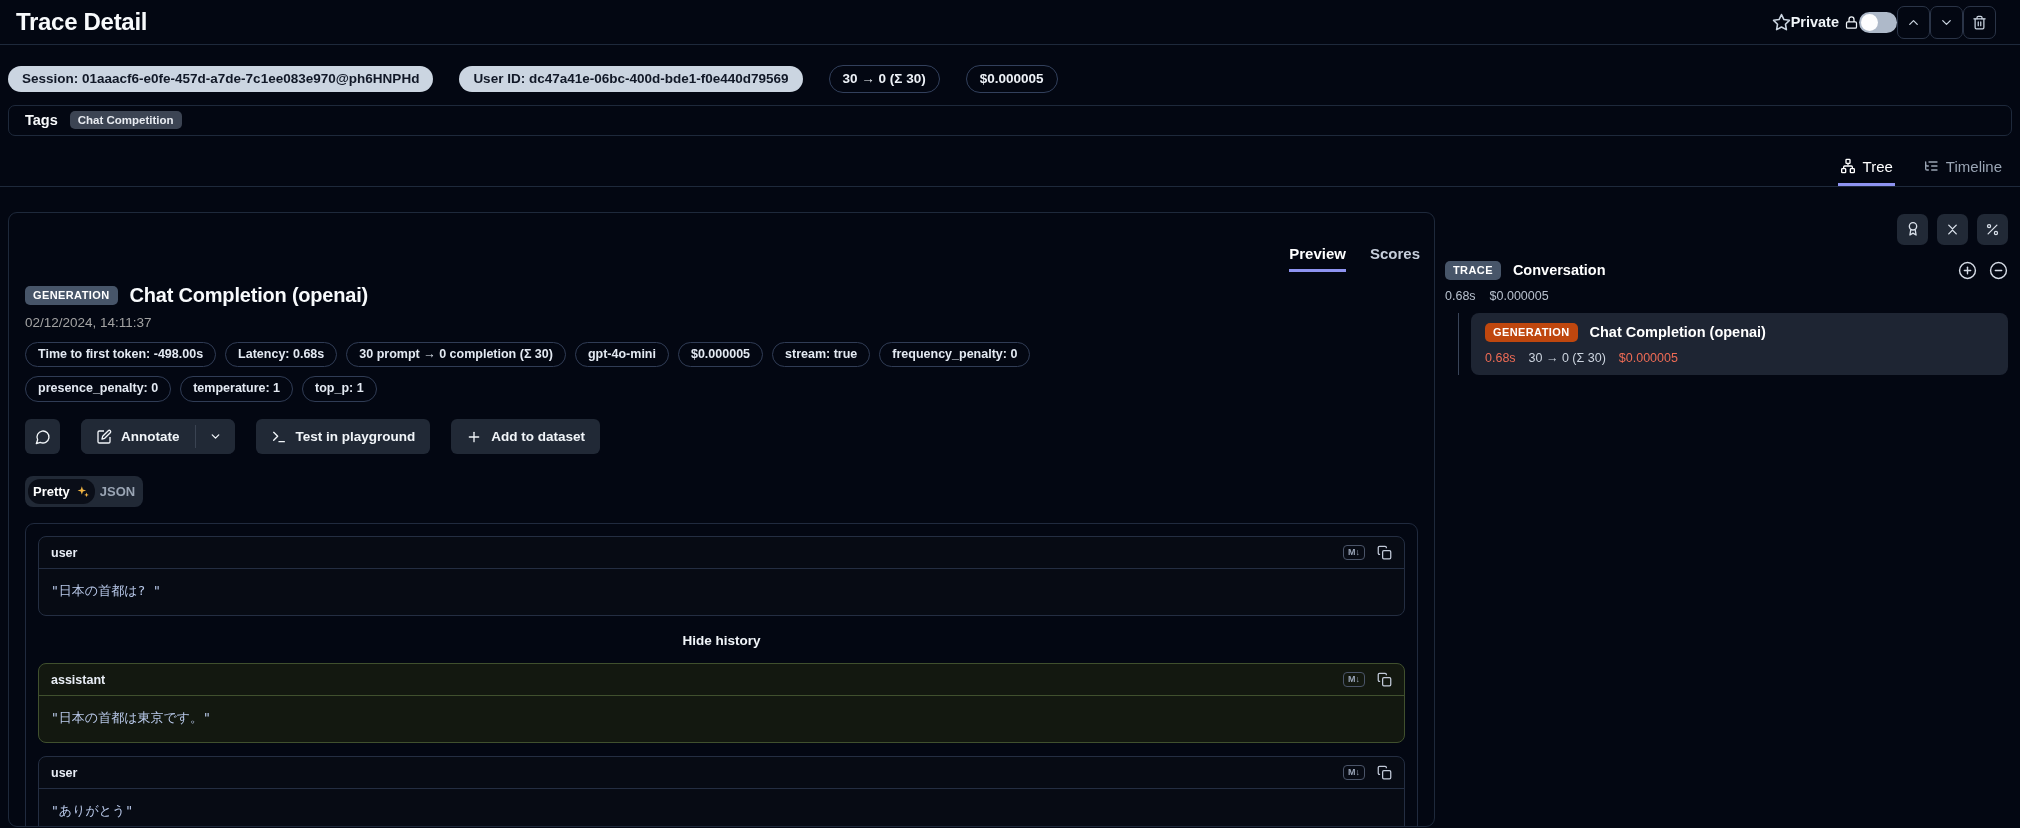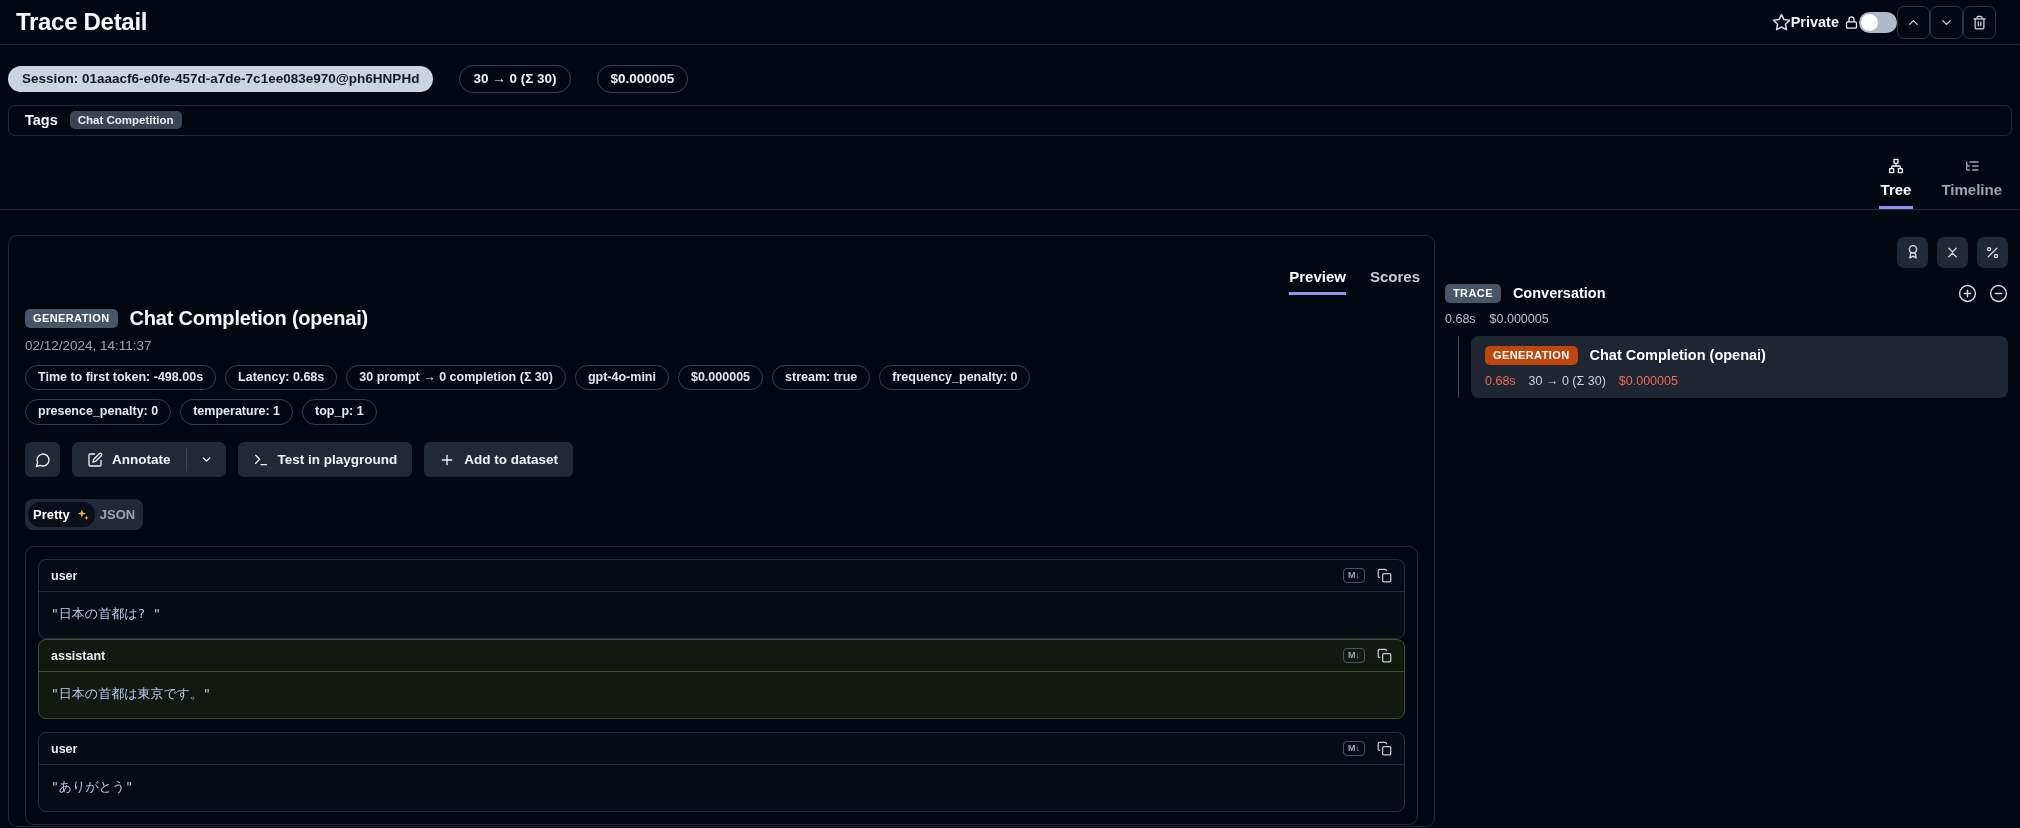--- a/index.html
+++ b/index.html
@@ -44,22 +44,22 @@
 
   
   .tags-box{margin:12px 8px 0 8px;height:31px;border:1px solid var(--border);border-radius:7px;
             display:flex;align-items:center;gap:12px;padding:0 16px;flex:none;}
   .tags-label{font-size:14.5px;font-weight:bold;}
   .tag-badge{background:#3c4453;color:#e8ebf1;font-size:11.5px;font-weight:600;border-radius:5px;padding:3px 8px;line-height:1.1;}
 
   
   .view-tabs{display:flex;justify-content:flex-end;gap:26px;padding:0 16px;border-bottom:1px solid var(--border);
              margin-top:16px;flex:none;}
-  .vtab{display:flex;align-items:center;gap:7px;font-size:15px;font-weight:700;color:var(--muted);
-        padding:6px 2px 8px 2px;border-bottom:3px solid transparent;cursor:pointer;background:none;border-top:none;border-left:none;border-right:none;flex-direction:column;}
+  .vtab{display:flex;gap:7px;font-size:15px;font-weight:400;color:var(--muted);
+        padding:6px 2px 8px 2px;border-bottom:3px solid transparent;cursor:pointer;background:none;border-top:none;border-left:none;border-right:none;}
   .vtab.active{color:#fff;border-bottom-color:var(--accent);}
 
   
   .content{flex:1;display:flex;gap:8px;padding:0 8px;min-height:0;}
   .main-panel{width:1427px;flex:none;border:1px solid var(--border);border-radius:9px;margin-top:25px;margin-bottom:1px;
               display:flex;flex-direction:column;overflow:hidden;}
   .panel-tabs{display:flex;justify-content:flex-end;gap:24px;padding:9px 14px 0 14px;}
   .ptab{font-size:15px;font-weight:600;color:#c6cedb;padding-bottom:7px;border-bottom:3px solid transparent;
         background:none;border-top:none;border-left:none;border-right:none;cursor:pointer;margin-top:23px;}
   .ptab.active{color:#fff;border-bottom-color:var(--accent);}
@@ -67,21 +67,21 @@
   .obs{padding:12px 16px 0 16px;}
   .obs-title-row{display:flex;align-items:center;gap:12px;}
   .badge-slate{background:var(--slate-badge);color:#fff;font-size:11px;font-weight:bold;letter-spacing:.4px;
                border-radius:5px;padding:4px 8px;line-height:1;}
   .obs-title{font-size:20px;font-weight:bold;letter-spacing:-.2px;}
   .obs-time{font-size:13.5px;color:#a3a3a3;margin-top:8px;}
   .badge-wrap{display:flex;flex-wrap:wrap;gap:9px;margin-top:12px;max-width:1060px;}
   .metric-pill{border:1px solid #303c55;color:#e3e9f2;font-size:12.5px;font-weight:600;border-radius:999px;
                padding:5px 12px;line-height:1.1;}
 
-  .actions{display:flex;align-items:center;gap:12px;margin-top:17px;}
+  .actions{display:flex;align-items:center;gap:21px;margin-top:17px;}
   .act-btn{background:var(--btn-bg);border:none;border-radius:6px;height:35px;display:flex;align-items:center;
            gap:9px;color:#f1f5f9;font-size:13.5px;font-weight:600;padding:0 15px;cursor:pointer;font-family:inherit;}
   .act-icon{width:35px;padding:0;justify-content:center;}
   .split{display:flex;align-items:stretch;background:var(--btn-bg);border-radius:7px;overflow:hidden;}
   .split .act-btn{border-radius:0;}
   .split .divider{width:1px;background:#3a4352;margin:6px 0;}
   .split .drop{padding:0 13px;}
 
   .seg{display:inline-flex;background:var(--btn-bg);border-radius:8px;padding:3px;margin-top:22px;align-items:center;}
   .seg-item{display:flex;align-items:center;gap:6px;font-size:13px;font-weight:600;color:var(--muted);
@@ -172,20 +172,21 @@
               <line x1="10" y1="11" x2="10" y2="17"></line>
               <line x1="14" y1="11" x2="14" y2="17"></line>
             </svg>
         </span>
       </button>
     </div>
   </div>
 
   <div class="meta-row">
     <span class="pill-light">Session: 01aaacf6-e0fe-457d-a7de-7c1ee083e970@ph6HNPHd</span>
+    <span class="pill-light">User ID: dc47a41e-06bc-400d-bde1-f0e440d79569</span>
     <span class="pill-outline">30 → 0 (Σ 30)</span>
     <span class="pill-outline">$0.000005</span>
   </div>
 
   <div class="tags-box">
     <span class="tags-label">Tags</span>
     <span class="tag-badge">Chat Competition</span>
   </div>
 
   <div class="view-tabs">
@@ -317,20 +318,21 @@
                       <rect x="9" y="9" width="13" height="13" rx="2"></rect>
                       <path d="M5 15H4a2 2 0 0 1-2-2V4a2 2 0 0 1 2-2h9a2 2 0 0 1 2 2v1"></path>
                     </svg>
                 </span>
               </button>
             </span>
           </div>
           <div class="msg-body">"日本の首都は? "</div>
         </div>
 
+        <div class="hide-history">Hide history</div>
 
         <div class="msg assistant">
           <div class="msg-head">
             <span class="msg-role">assistant</span>
             <span class="msg-tools">
               <button class="md-toggle">M↓</button>
               <button class="copy-btn">
                 <span>
                   <svg width="15" height="15" viewBox="0 0 24 24" fill="none" stroke="currentColor" stroke-width="2">
                       <rect x="9" y="9" width="13" height="13" rx="2"></rect>

